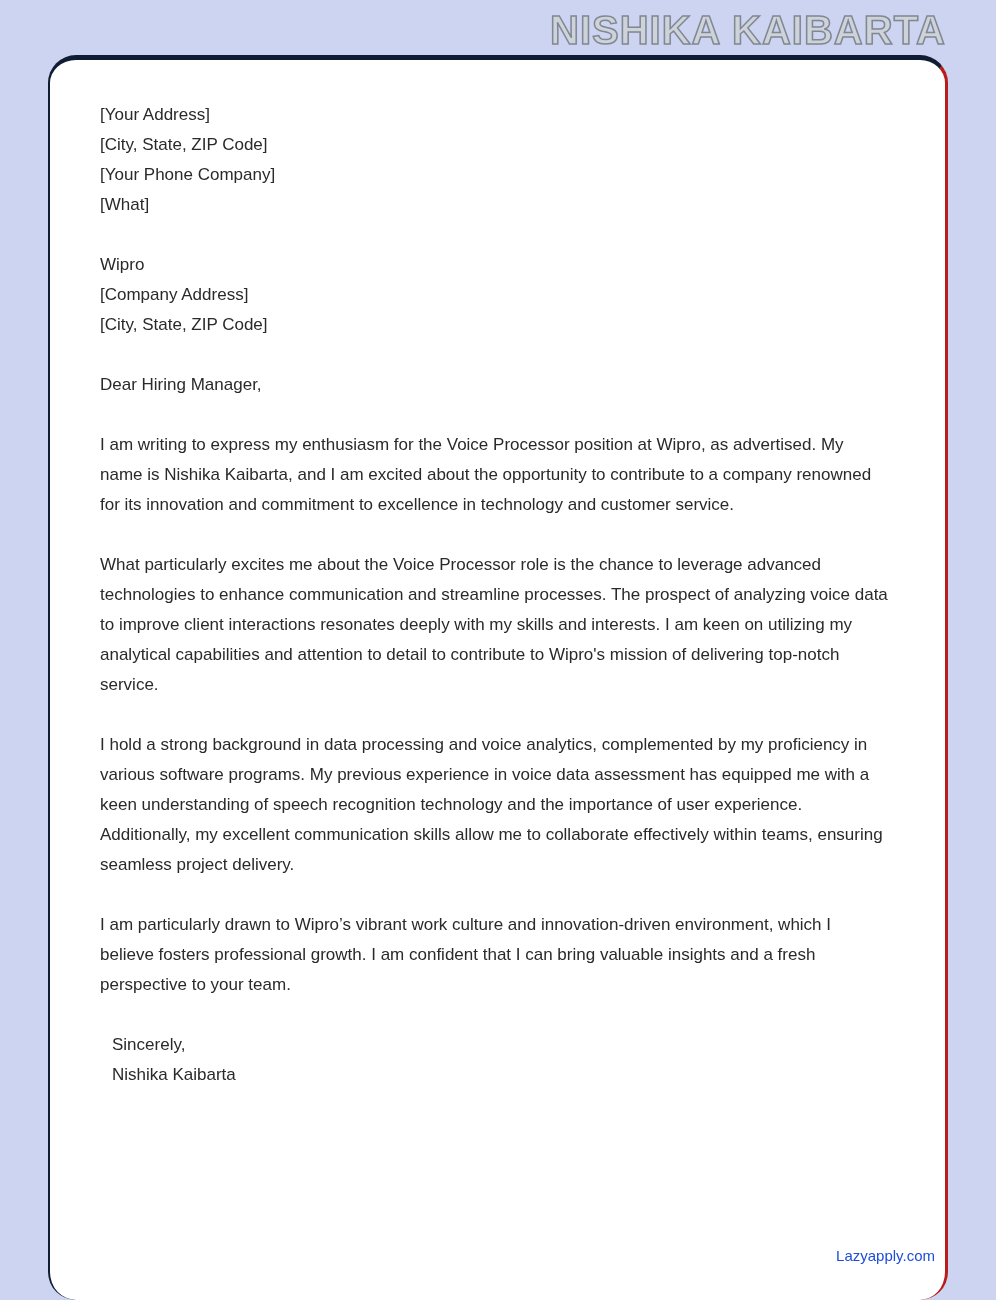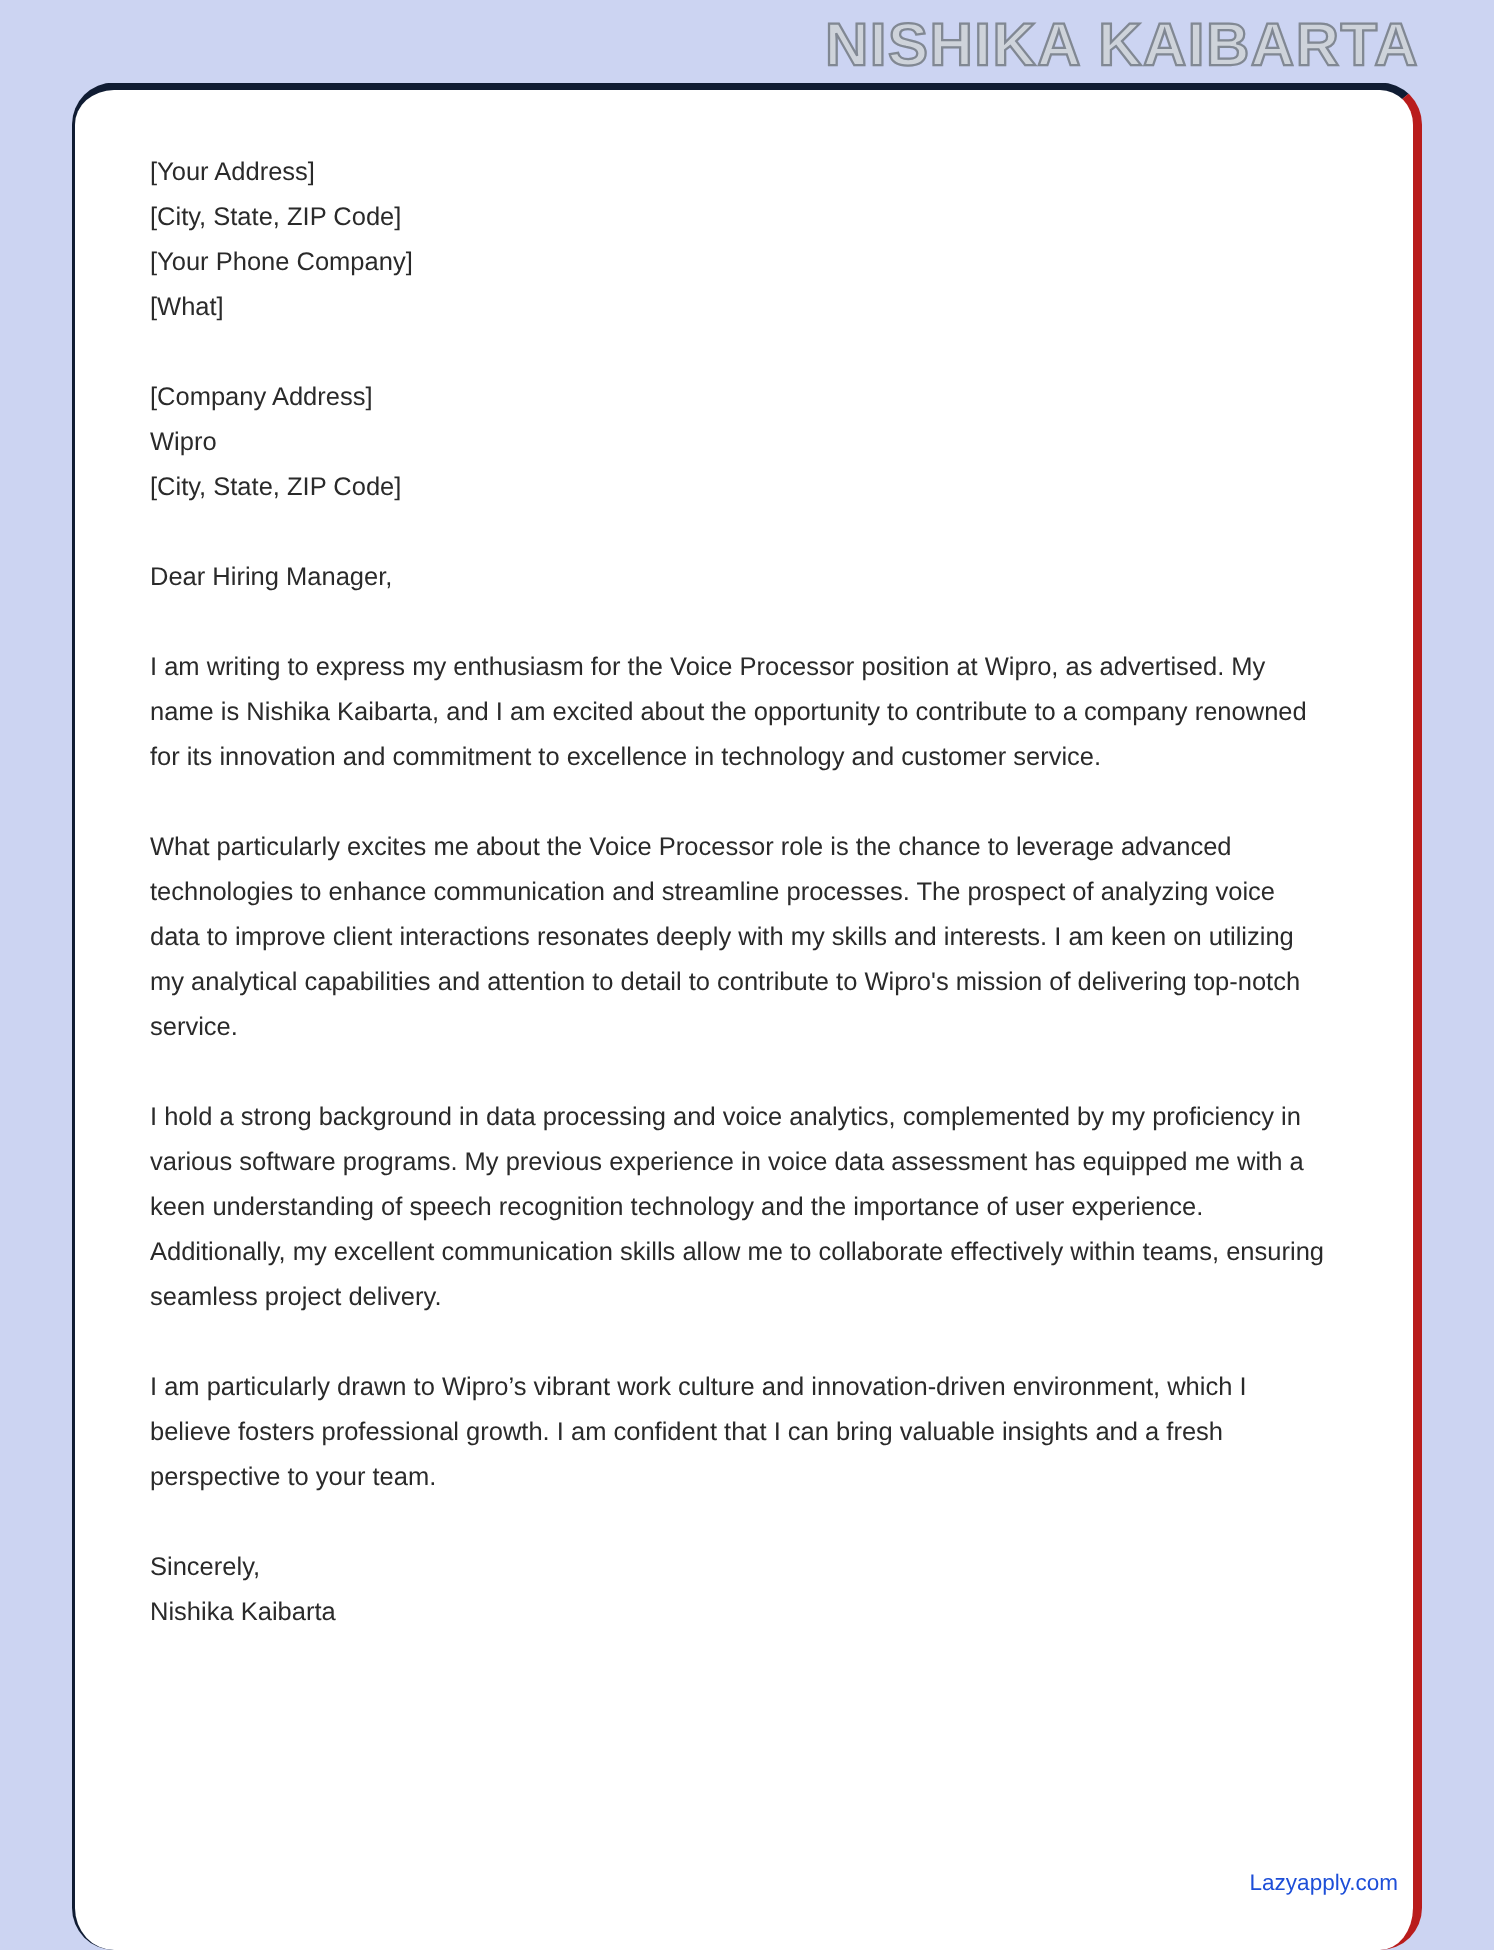--- a/index.html
+++ b/index.html
@@ -27,42 +27,42 @@
     white-space: nowrap;
   }
   .page {
     position: absolute;
     left: 48px;
     right: 48px;
     top: 55px;
     bottom: 0;
     background: #ffffff;
     border-left: 2px solid #101c33;
-    border-right: 6px solid #b91c1c;
+    border-right: 3px solid #b91c1c;
     border-top: 5px solid #101c33;
     box-sizing: border-box;
     border-radius: 28px;
   }
   .page-content {
     padding: 40px 56px 0 50px;
     color: #2a2a2a;
     font-size: 17px;
     line-height: 30px;
   }
   .block {
     margin: 0 0 30px 0;
   }
   .line {
     white-space: pre-wrap;
   }
   .paragraph {
     margin: 0 0 30px 0;
   }
   .closing-block {
-    margin: 0;
+    margin: 12px;
   }
   .watermark {
     position: absolute;
     right: 10px;
     bottom: 36px;
     font-size: 15px;
     color: #1d4ed8;
   }
 </style>
 </head>
@@ -74,22 +74,22 @@
   <div class="page-content">
 
     <div class="block">
       <div class="line">[Your Address]</div>
       <div class="line">[City, State, ZIP Code]</div>
       <div class="line">[Your Phone Company]</div>
       <div class="line">[What]</div>
     </div>
 
     <div class="block">
+      <div class="line">Wipro</div>
       <div class="line">[Company Address]</div>
-      <div class="line">Wipro</div>
       <div class="line">[City, State, ZIP Code]</div>
     </div>
 
     <div class="block">Dear Hiring Manager,</div>
 
     <p class="paragraph">I am writing to express my enthusiasm for the Voice Processor position at Wipro, as advertised. My name is Nishika Kaibarta, and I am excited about the opportunity to contribute to a company renowned for its innovation and commitment to excellence in technology and customer service.</p>
     <p class="paragraph">What particularly excites me about the Voice Processor role is the chance to leverage advanced technologies to enhance communication and streamline processes. The prospect of analyzing voice data to improve client interactions resonates deeply with my skills and interests. I am keen on utilizing my analytical capabilities and attention to detail to contribute to Wipro's mission of delivering top-notch service.</p>
     <p class="paragraph">I hold a strong background in data processing and voice analytics, complemented by my proficiency in various software programs. My previous experience in voice data assessment has equipped me with a keen understanding of speech recognition technology and the importance of user experience. Additionally, my excellent communication skills allow me to collaborate effectively within teams, ensuring seamless project delivery.</p>
     <p class="paragraph">I am particularly drawn to Wipro’s vibrant work culture and innovation-driven environment, which I believe fosters professional growth. I am confident that I can bring valuable insights and a fresh perspective to your team.</p>
 

